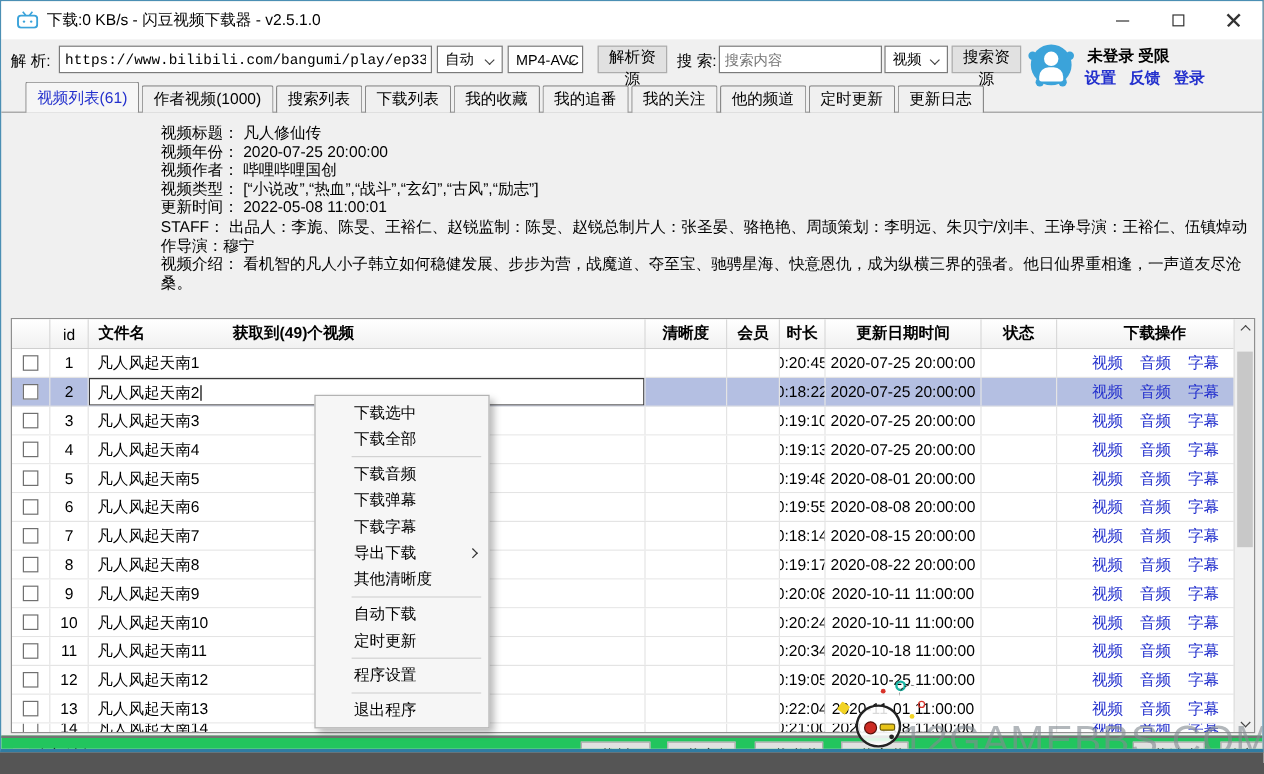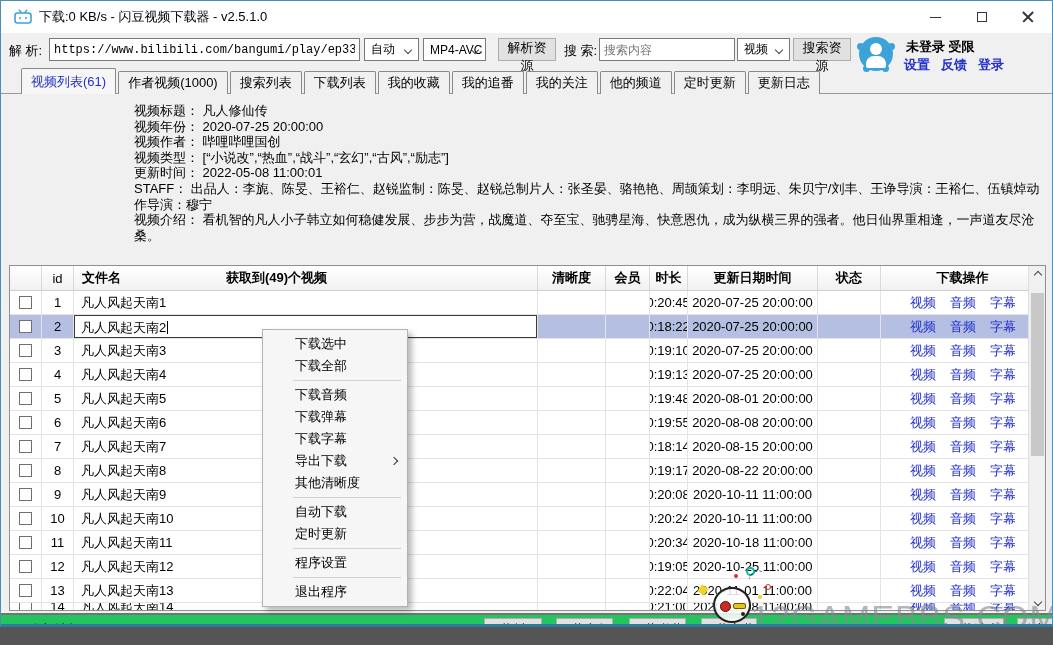--- a/index.html
+++ b/index.html
@@ -58,21 +58,21 @@
   .cover-main{ position:absolute; left:8px; top:106px; font-size:26px; font-weight:bold; color:#d9a84c; text-shadow:0 0 4px rgba(0,0,0,.8); letter-spacing:2px; }
   .cover-stamp{ position:absolute; left:76px; top:108px; width:17px; height:30px; background:#b3271f; color:#fff; font-size:8px; line-height:9px; text-align:center; padding-top:2px; writing-mode:vertical-rl; }
   .cover-tag{ position:absolute; left:14px; top:136px; font-size:9px; color:#c9a04e; letter-spacing:3px; }
   .info-lines{ position:absolute; left:133px; top:102px; width:908px; font-size:13px; line-height:15.6px; }
   
   .table{ position:absolute; left:8px; top:264px; width:1037px; height:346px; background:#fff; border:1px solid #8f8f8f; overflow:hidden; }
   .thead{ display:flex; height:25px; background:linear-gradient(#ffffff,#f1f1f1); border-bottom:1px solid #cfcfcf; font-size:13px;justify-content:flex-end; }
   .thead .cell{ font-weight:bold; display:flex; align-items:center; justify-content:center; border-right:1px solid #d9d9d9; }
   .thead .cell.hid{ font-weight:normal; }
   .thead .c2{ justify-content:flex-start; padding-left:8px; }
-  .found{ margin-left:105px; }
+  .found{ margin-left:73px; }
   .trow{ display:flex; height:24px; border-bottom:1px solid #e4e4e4; font-size:13px; background:#fff; }
   .trow.sel{ background:#b4bfe2; }
   .trow.partial{ height:8px; overflow:hidden; }
   .cell{ display:flex; align-items:center; justify-content:center; border-right:1px solid #e4e4e4; overflow:hidden; white-space:nowrap; position:relative; }
   .c0{ width:32px; } .c1{ width:32px; } .c2{ width:464px; } .c3{ width:68px; } .c4{ width:44px; }
   .c5{ width:38px; } .c6{ width:130px; } .c7{ width:63px; } .c8{ flex:1; border-right:none; }
   .trow .c2{ justify-content:flex-start; padding-left:7px; }
   .c5 span{ display:inline-block; margin-left:-8px; }
   .cb{ width:13px; height:13px; background:#fff; border:1px solid #707070; }
   .actions{ gap:14px; }

